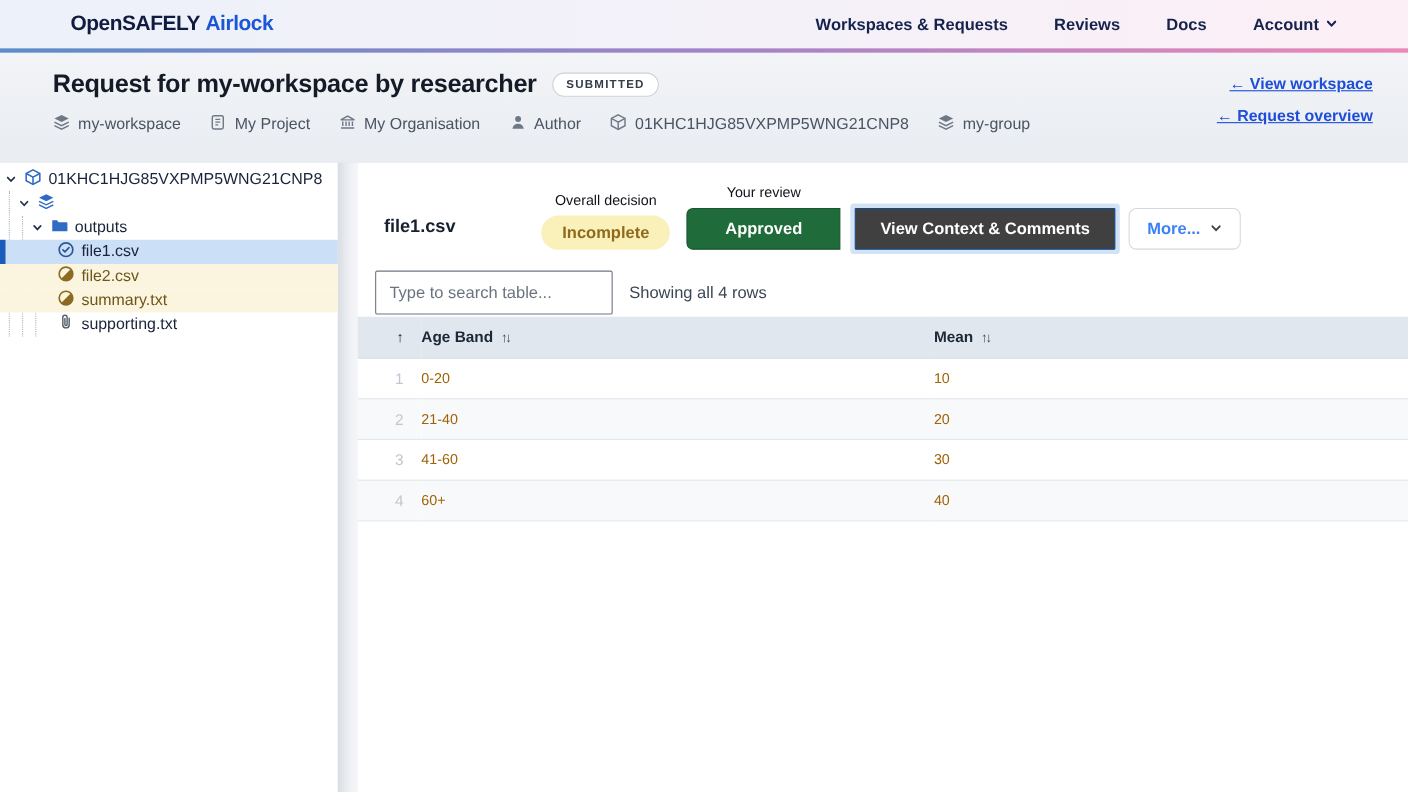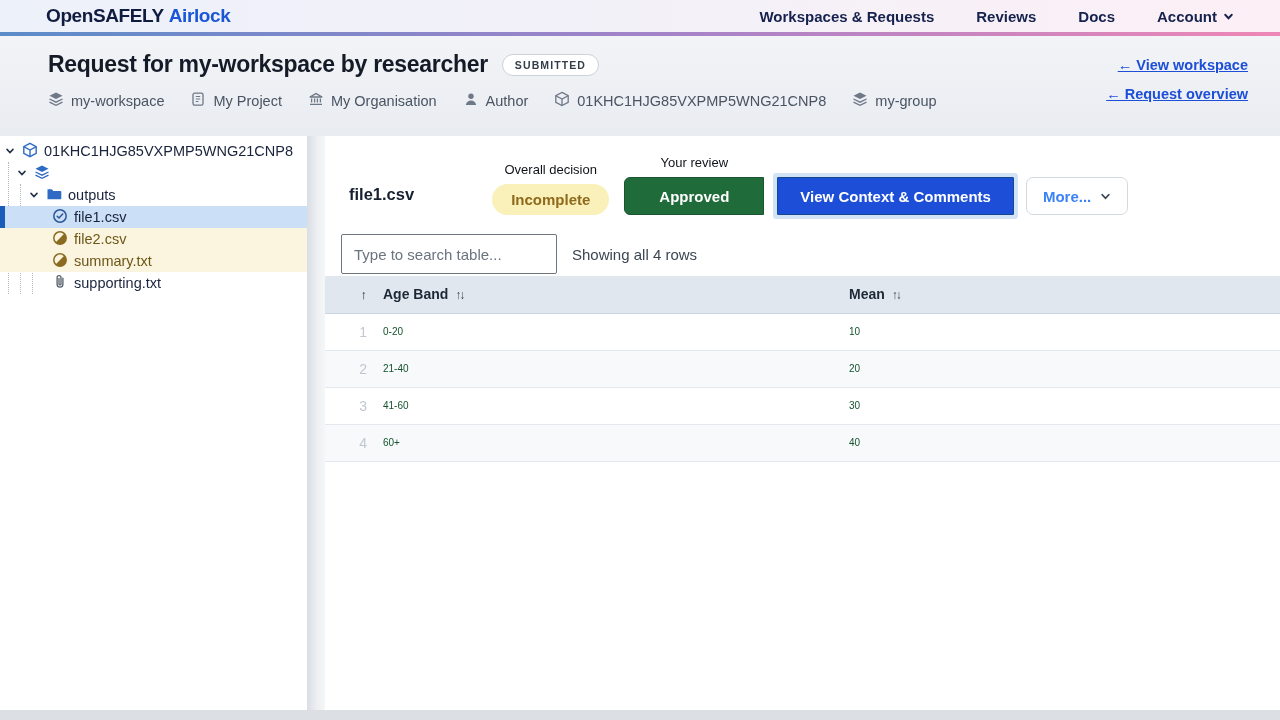--- a/index.html
+++ b/index.html
@@ -1,21 +1,21 @@
 <!DOCTYPE html>
 <html><head>
 <meta charset="utf-8">
 <style>
   * { box-sizing: border-box; margin: 0; padding: 0; }
   html,body { width:1280px; height:720px; overflow:hidden; }
   body { font-family:"Liberation Sans","DejaVu Sans",sans-serif; background:#dcdfe4; color:#1b2537; }
 
   
-  .topbar { height:32px; background:linear-gradient(90deg,#edf1fa 0%,#f4f1f8 55%,#fdeff6 100%);
-            display:flex; align-items:center; justify-content:space-between; padding:0 46px;text-align:right; }
+  .topbar { height:44px; background:linear-gradient(90deg,#edf1fa 0%,#f4f1f8 55%,#fdeff6 100%);
+            display:flex; align-items:center; justify-content:space-between; padding:0 64px;text-align:right; }
   .logo { font-size:19px; font-weight:800; letter-spacing:-0.4px; cursor:pointer; }
   .logo .lp { color:#101c3f; }
   .logo .ls { color:#1a56d6; margin-left:5px; }
   .topnav { display:flex; align-items:center; gap:42px; }
   .topnav .navitem { font-size:15px; font-weight:700; color:#15224d; cursor:pointer; display:flex; align-items:center; gap:6px; }
   .grad-strip { height:4px; background:linear-gradient(90deg,#5b8cc9 0%,#a583c9 52%,#ee87b6 100%); }
 
   
   .page-header { height:100px; background:linear-gradient(#f2f4f7,#e9ecf1); padding:15px 32px 0 48px;
                  display:flex; justify-content:space-between; }
@@ -62,40 +62,40 @@
   .stack { display:flex; flex-direction:column; align-items:center; }
   .stack-label { font-size:13px; color:#10131a; margin-bottom:7px; }
   .stack-decision { margin-left:78px; }
   .badge-incomplete { background:#faf0ba; color:#8f6a1d; font-size:15px; font-weight:700;
                       padding:7px 19px; border-radius:18px; }
   .stack-review { margin-left:15px; }
   .btn-group { display:flex; }
   .btn { height:38px; font-size:15px; font-weight:700; cursor:pointer; display:flex; align-items:center; justify-content:center; }
   .btn-approved { background:#1f6b3a; border:1px solid #185530; color:#fff; border-radius:6px 0 0 6px; padding:0 34px; }
   .btn-request { background:#fff; border:1px solid #8e979f; border-left:none; color:#212b36; border-radius:0 6px 6px 0; padding:0 21px; }
-  .btn-context { background:#1d4ed8; border:1px solid #154a8c; color:#fff; border-radius:1px; padding:0 22px;
+  .btn-context { background:#404040; border:1px solid #154a8c; color:#fff; border-radius:1px; padding:0 22px;
                  margin-left:13px; box-shadow:0 0 0 4px #d3e3f6; }
   .btn-more { background:#fff; border:1px solid #d4d9de; color:#3b82f6; border-radius:7px; padding:0 16px;
               margin-left:12px; gap:9px; }
   .btn-more .chev { color:#3a4551; }
 
   
   .table-toolbar { display:flex; align-items:center; padding:19px 16px 2px 16px; }
   .search-input { width:216px; height:40px; border:1px solid #6e7781; border-radius:2px; padding:0 12px;
                   font-size:15px; font-family:inherit; color:#1b2537; background:#fff; }
   .search-input::placeholder { color:#6a7380; }
   .rows-summary { margin-left:15px; font-size:15px; color:#3c4654; }
   table.data { width:100%; border-collapse:collapse; }
   thead th { background:#e1e7ef; height:37px; font-size:14px; font-weight:700; color:#1c2836;
              text-align:left; cursor:pointer; border-bottom:1px solid #cbd5e0; }
   th.col-num, td.col-num { width:58px; text-align:right; padding-right:16px; }
   th.col-mean-h { width:431px; }
   .sort-glyph { font-size:12px; color:#3c4856; margin-left:7px; letter-spacing:-2px; }
   .dir-glyph { font-size:13px; color:#39455​4; }
-  tbody td { height:37px; font-size:10px; color:#14532d; border-bottom:1px solid #e3e8ee; }
+  tbody td { height:37px; font-size:13px; color:#a16207; border-bottom:1px solid #e3e8ee; }
   tbody tr.alt { background:#f7f9fb; }
   td.col-num { color:#c0c7d0; font-size:14px; }
 </style>
 </head>
 <body>
 
 <header class="topbar">
   <div class="logo">
     <span class="lp">OpenSAFELY</span><span class="ls">Airlock</span>
   </div>

